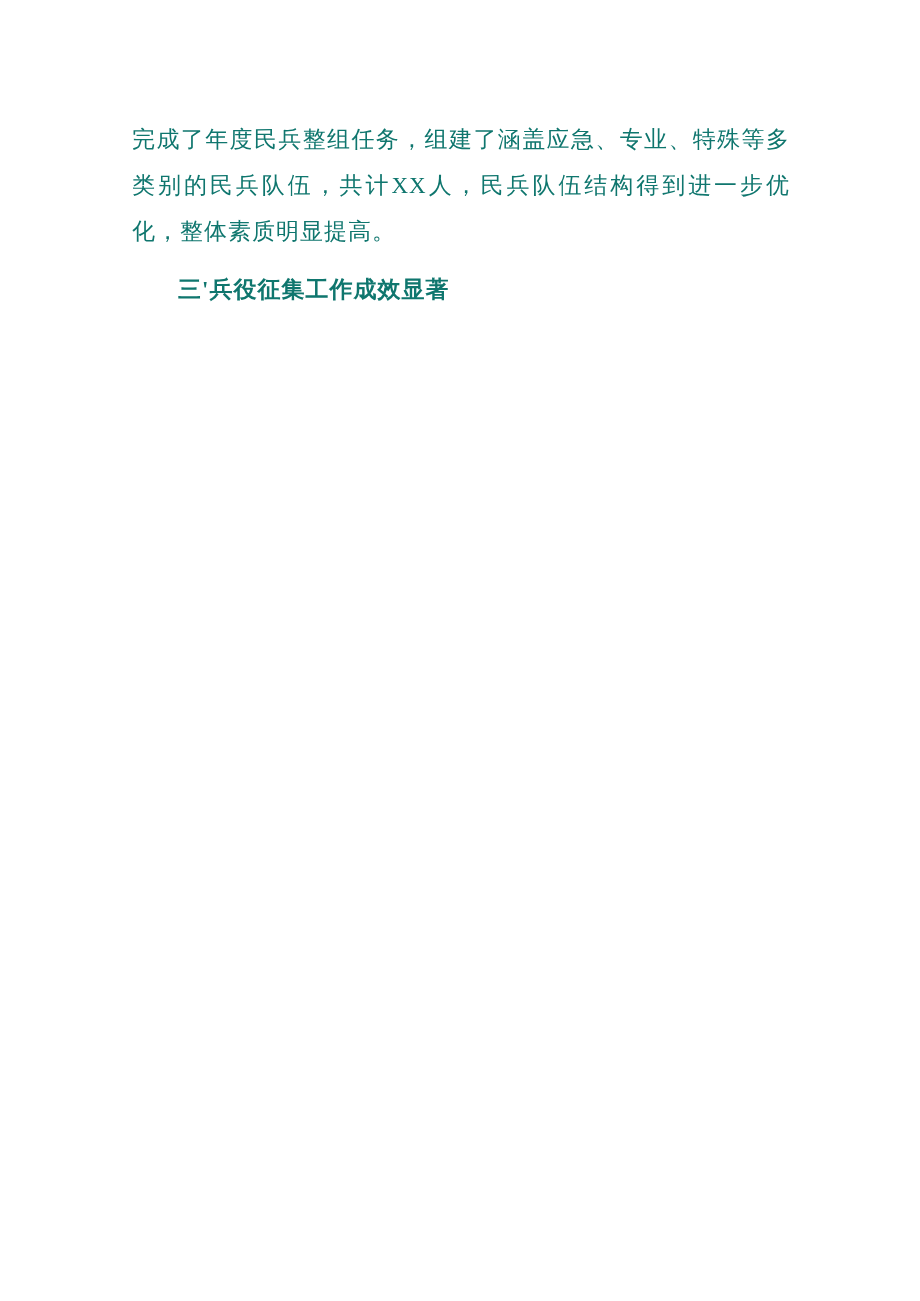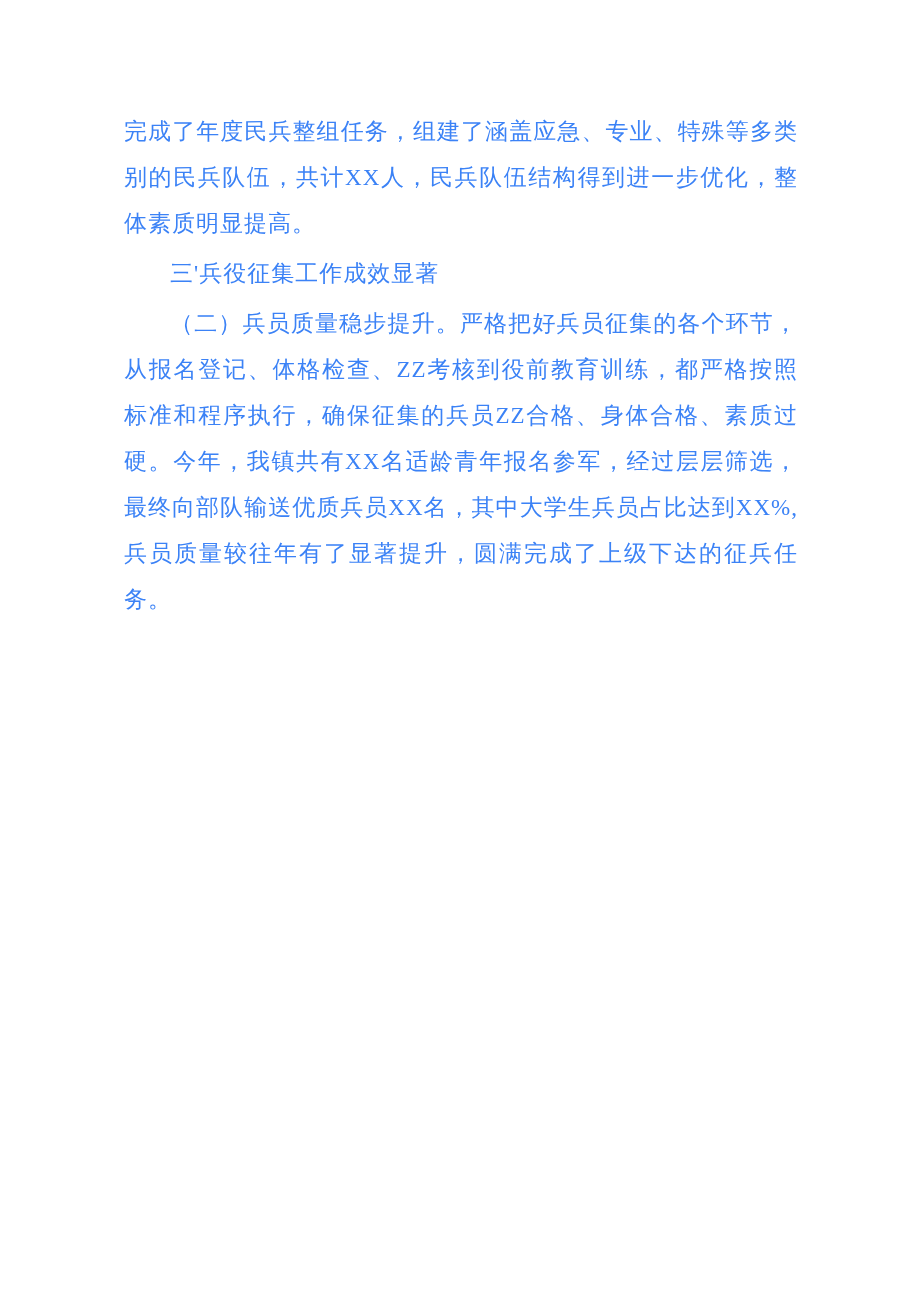--- a/index.html
+++ b/index.html
@@ -16,40 +16,39 @@
     box-sizing: border-box;
     width: 920px;
     height: 1301px;
     background: #ffffff;
     padding: 105px 118px 0 120px;
   }
   .doc-content {
     width: 100%;
   }
   .para {
-    margin: 4px;
+    margin: 12px;
     font-family: "Liberation Serif", "DejaVu Serif", serif;
     font-size: 23px;
     line-height: 46px;
-    color: #3b82f6;
+    color: #0f766e;
     text-align: justify;
     text-justify: inter-ideograph;
     text-indent: 2em;
     letter-spacing: 1px;
     word-break: break-all;
   }
   .para.no-indent {
     text-indent: 0;
   }
   .para.heading {
-    font-weight: normal;
+    font-weight: bold;
   }
 </style>
 </head>
 <body>
 
 <div class="page">
   <div class="doc-content" id="doc-content">
       <p class="para no-indent">完成了年度民兵整组任务，组建了涵盖应急、专业、特殊等多类别的民兵队伍，共计XX人，民兵队伍结构得到进一步优化，整体素质明显提高。</p>
       <p class="para heading">三'兵役征集工作成效显著</p>
-      <p class="para">（二）兵员质量稳步提升。严格把好兵员征集的各个环节，从报名登记、体格检查、ZZ考核到役前教育训练，都严格按照标准和程序执行，确保征集的兵员ZZ合格、身体合格、素质过硬。今年，我镇共有XX名适龄青年报名参军，经过层层筛选，最终向部队输送优质兵员XX名，其中大学生兵员占比达到XX%,兵员质量较往年有了显著提升，圆满完成了上级下达的征兵任务。</p>
     </div>
 </div>
 
 </body></html>

